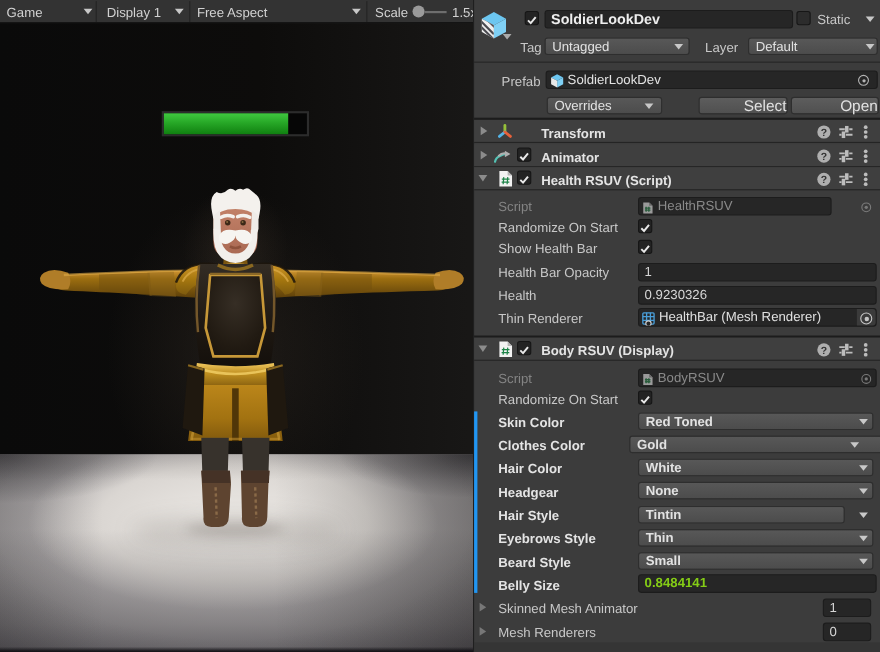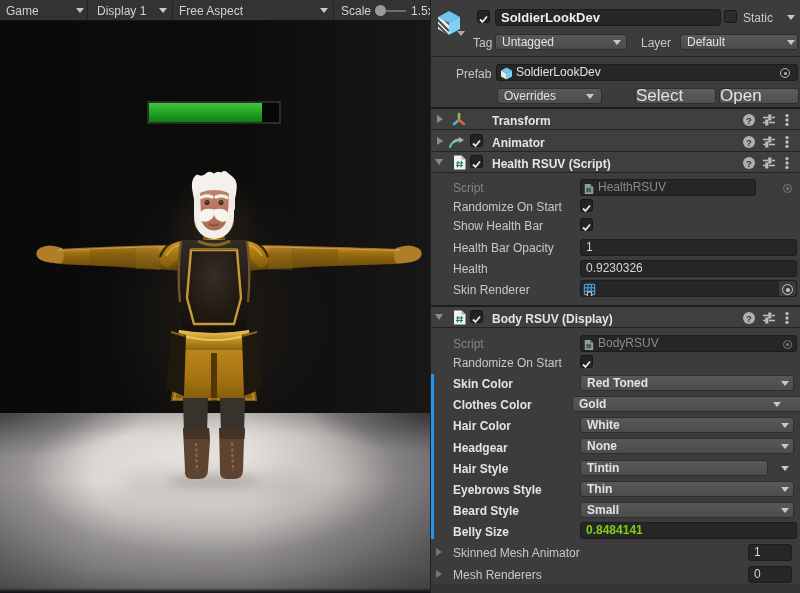--- a/index.html
+++ b/index.html
@@ -3,21 +3,21 @@
 <meta charset="utf-8">
 <style>
 *{margin:0;padding:0;box-sizing:border-box}
 html,body{width:800px;height:593px;overflow:hidden}
 body{position:relative;font-family:"Liberation Sans",sans-serif;background:#3c3c3c;-webkit-font-smoothing:antialiased}
 .a{position:absolute}
 .lbl{position:absolute;font-size:12px;color:#c8c8c8;white-space:nowrap}
 .blbl{position:absolute;font-size:12px;font-weight:bold;color:#e4e4e4;white-space:nowrap}
 .fld{position:absolute;background:#262626;border:1px solid #1c1c1c;border-radius:3px;font-size:12px;color:#d6d6d6;line-height:14px;padding-left:5px;white-space:nowrap}
 .dd{position:absolute;background:linear-gradient(180deg,#585858,#4c4c4c);border:1px solid #2e2e2e;border-radius:3px;font-size:12px;color:#e2e2e2;line-height:14px;padding-left:6px;white-space:nowrap}
-.btn{position:absolute;background:linear-gradient(180deg,#5d5d5d,#505050);border:1px solid #2e2e2e;border-radius:3px;font-size:17px;color:#e2e2e2;line-height:14px;text-align:left}
+.btn{position:absolute;background:linear-gradient(180deg,#5d5d5d,#505050);border:1px solid #2e2e2e;border-radius:3px;font-size:14px;color:#e2e2e2;line-height:14px;text-align:right}
 .chk{position:absolute;width:13px;height:13px;background:#232323;border:1px solid #161616;border-radius:2.5px}
 .caret{position:absolute;width:0;height:0;border-left:4px solid transparent;border-right:4px solid transparent;border-top:5px solid #c8c8c8}
 .fold{position:absolute;width:0;height:0;border-top:4.5px solid transparent;border-bottom:4.5px solid transparent;border-left:6px solid #8c8c8c}
 .foldd{position:absolute;width:0;height:0;border-left:4.5px solid transparent;border-right:4.5px solid transparent;border-top:6px solid #8c8c8c}
 .hline{position:absolute;left:431px;width:369px;height:1px;background:#242424}
 </style>
 </head>
 <body>
 
 <div class="a" style="left:0;top:0;width:430px;height:593px;background:#0c0c0c">
@@ -289,32 +289,33 @@
       <path d="M2 5.5 L4.5 8 L9 2.5" stroke="#e8e8e8" stroke-width="1.8" fill="none"></path>
     </svg></div>
 <div class="lbl" style="left:453px;top:219px">Show Health Bar</div>
 <div class="chk" style="left:580px;top:218px"><svg width="11" height="11" viewBox="0 0 11 11">
       <path d="M2 5.5 L4.5 8 L9 2.5" stroke="#e8e8e8" stroke-width="1.8" fill="none"></path>
     </svg></div>
 <div class="lbl" style="left:453px;top:241px">Health Bar Opacity</div>
 <div class="fld" style="left:580px;top:239px;width:217px;height:17px">1</div>
 <div class="lbl" style="left:453px;top:262px">Health</div>
 <div class="fld" style="left:580px;top:260px;width:217px;height:17px">0.9230326</div>
-<div class="lbl" style="left:453px;top:283px">Skin Renderer</div>
+<div class="lbl" style="left:453px;top:283px">Thin Renderer</div>
 <div class="fld" style="left:580px;top:280px;width:217px;height:17px;padding-left:3px;color:#e0e0e0">
   <svg style="position:absolute;left:2px;top:2px" width="13" height="13" viewBox="0 0 14 14">
     <g fill="none" stroke="#4a9ed8" stroke-width="1.3">
       <rect x="1.5" y="1.5" width="11" height="11" rx="1"></rect>
       <line x1="1.5" y1="5.2" x2="12.5" y2="5.2"></line>
         <line x1="1.5" y1="8.9" x2="12.5" y2="8.9"></line>
       <line x1="5.2" y1="1.5" x2="5.2" y2="12.5"></line>
         <line x1="8.9" y1="1.5" x2="8.9" y2="12.5"></line>
     </g>
     <circle cx="7" cy="12" r="2.6" fill="#262626" stroke="#d0d0d0" stroke-width="1.1"></circle>
   </svg>
+  <span style="margin-left:15px">HealthBar (Mesh Renderer)</span>
   <div class="a" style="left:198px;top:0;width:17px;height:15px;background:#3b3b3b;border-radius:0 3px 3px 0"></div>
   <div class="a" style="left:201px;top:2.5px;width:11px;height:11px;border:1.6px solid #c6c6c6;border-radius:50%"></div>
   <div class="a" style="left:205px;top:6.5px;width:4px;height:4px;background:#c6c6c6;border-radius:50%"></div>
 </div>
 
 <div class="a" style="left:431px;top:305px;width:369px;height:2px;background:#1c1c1c"></div>
 <div class="a" style="left:431px;top:307px;width:369px;height:21px;background:#3f3f3f;border-bottom:1px solid #242424"></div>
 <div class="foldd" style="left:435px;top:314px"></div>
 <svg class="a" style="left:453px;top:310px" width="13" height="15" viewBox="0 0 13 15">
   <path d="M1 0.5 L8.5 0.5 L12.5 4.5 L12.5 14.5 L1 14.5 Z" fill="#f2f2f2"></path>

